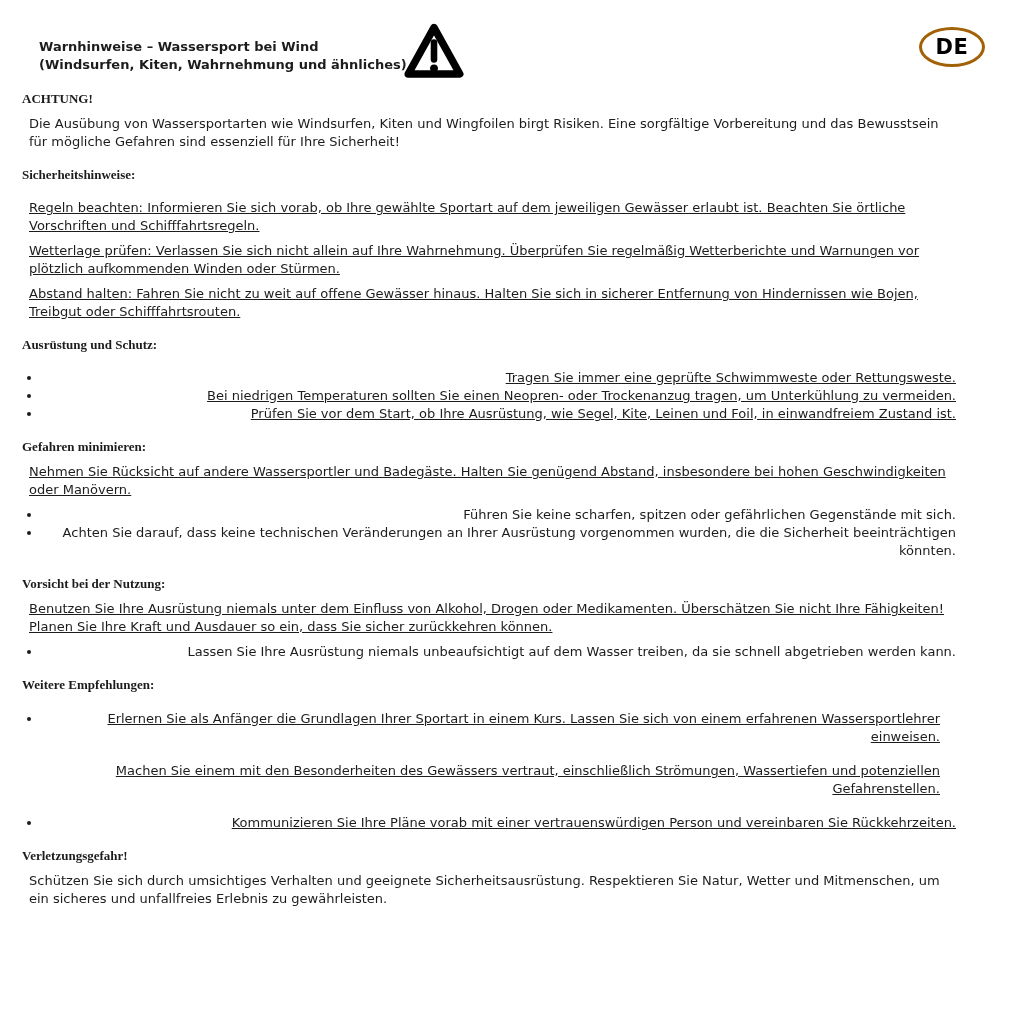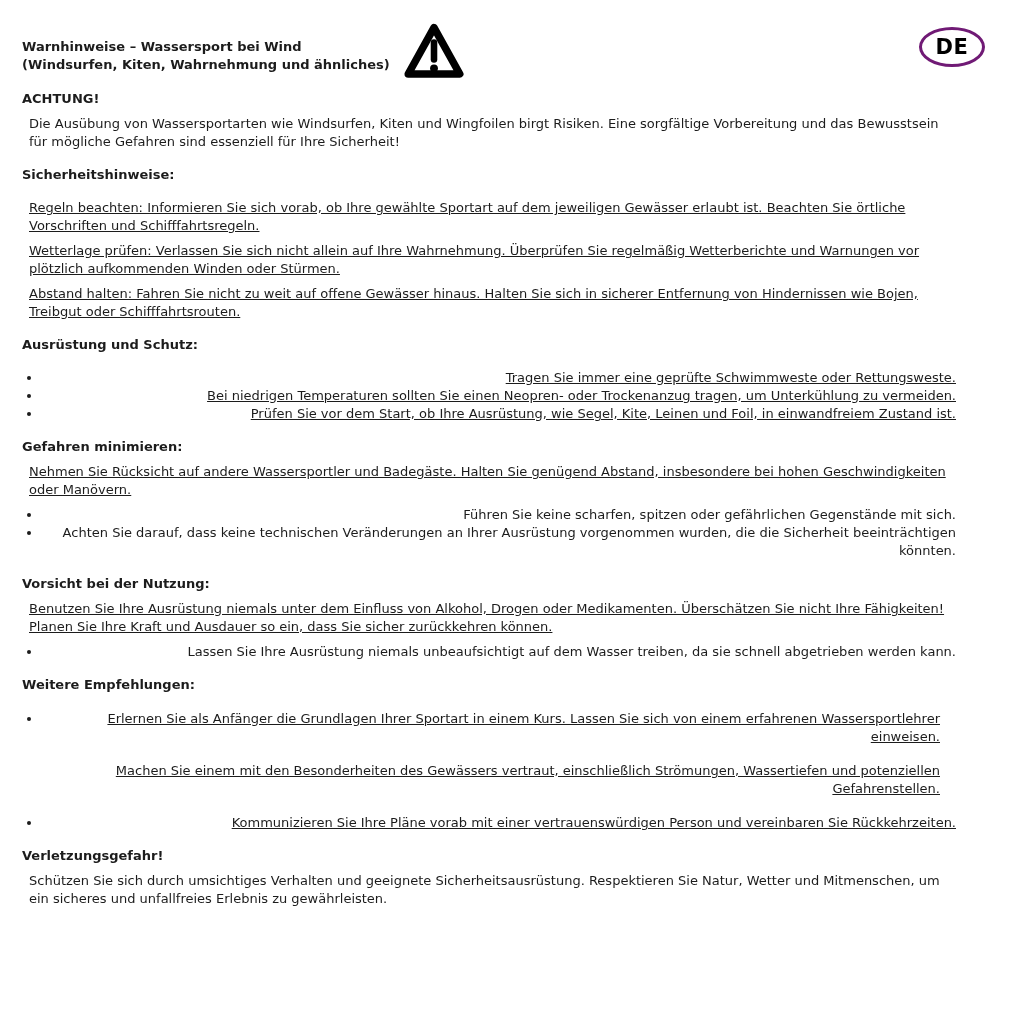--- a/index.html
+++ b/index.html
@@ -18,47 +18,47 @@
     width: 1020px;
     height: 1026px;
     padding: 38px 0 40px 22px;
     overflow: hidden;
   }
   .content { width: 934px; }
 
   
   .doc-header { position: relative; }
   .doc-title { margin: 0; font-size: 13px; line-height: 18px; font-weight: bold; }
-  .doc-title span { display: block; }
+  .doc-title span { display: block; margin-left: 17px; }
   .warn-triangle {
     position: absolute;
     left: 382px;
     top: -16px;
     width: 60px;
     height: 58px;
   }
   .lang-badge {
     position: absolute;
     left: 897px;
     top: -11px;
     width: 66px;
     height: 40px;
-    border: 3px solid #701a75;
+    border: 3px solid #a16207;
     border-radius: 50%;
     display: flex;
     align-items: center;
     justify-content: center;
     font-weight: bold;
     font-size: 21px;
     letter-spacing: 0.5px;
     color: #000;
   }
 
   
-  .heading { font-weight: bold; margin: 15px 0 0 0; font-size: 13px; line-height: 18px; }
+  .heading { font-weight: bold; margin: 15px 0 0 0; font-size: 13px; line-height: 18px; font-family: Liberation Serif, serif; }
   p.body-text { margin: 7px; }
   .block-gap { margin-top: 15px; text-decoration: underline; }
   .indent-item { margin-left: 16px; }
   ul.bullets {
     list-style: disc outside;
     margin: 0;
     padding: 0 0 0 20px;
   }
   ul.bullets.block-gap { margin-top: 15px; }
   ul.bullets li { margin: 0; padding-left: 2px; text-align: right; }

